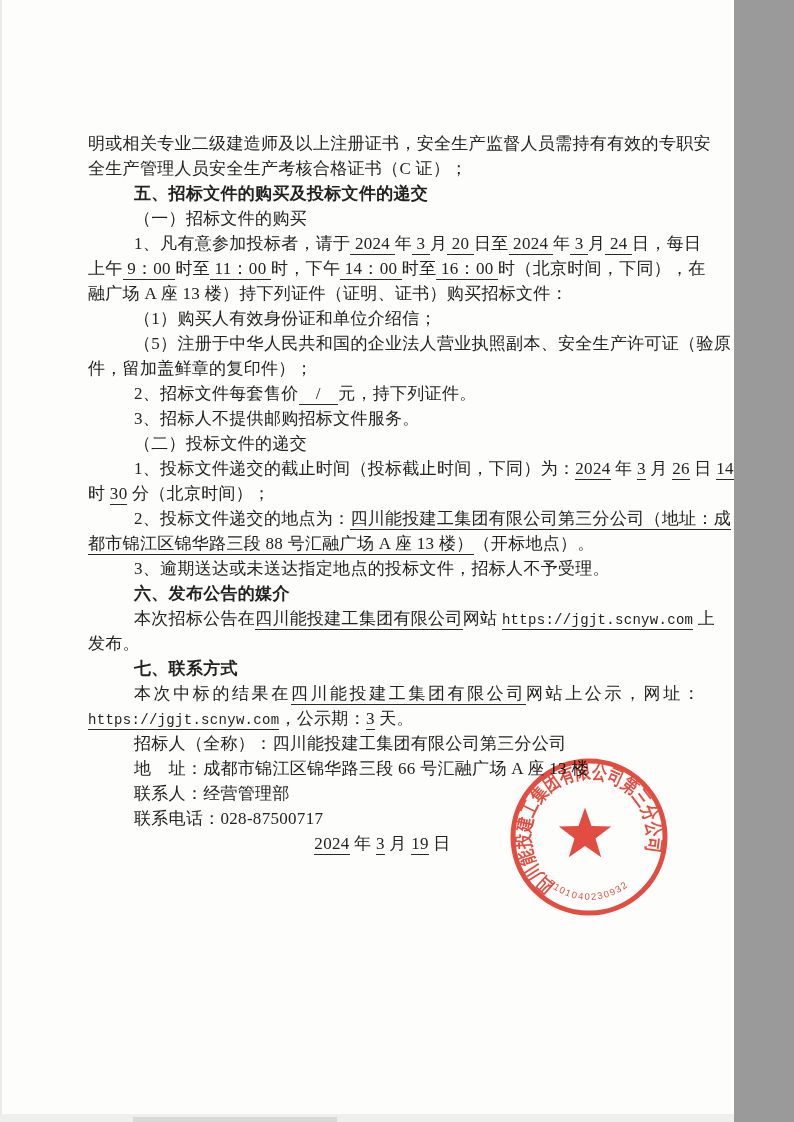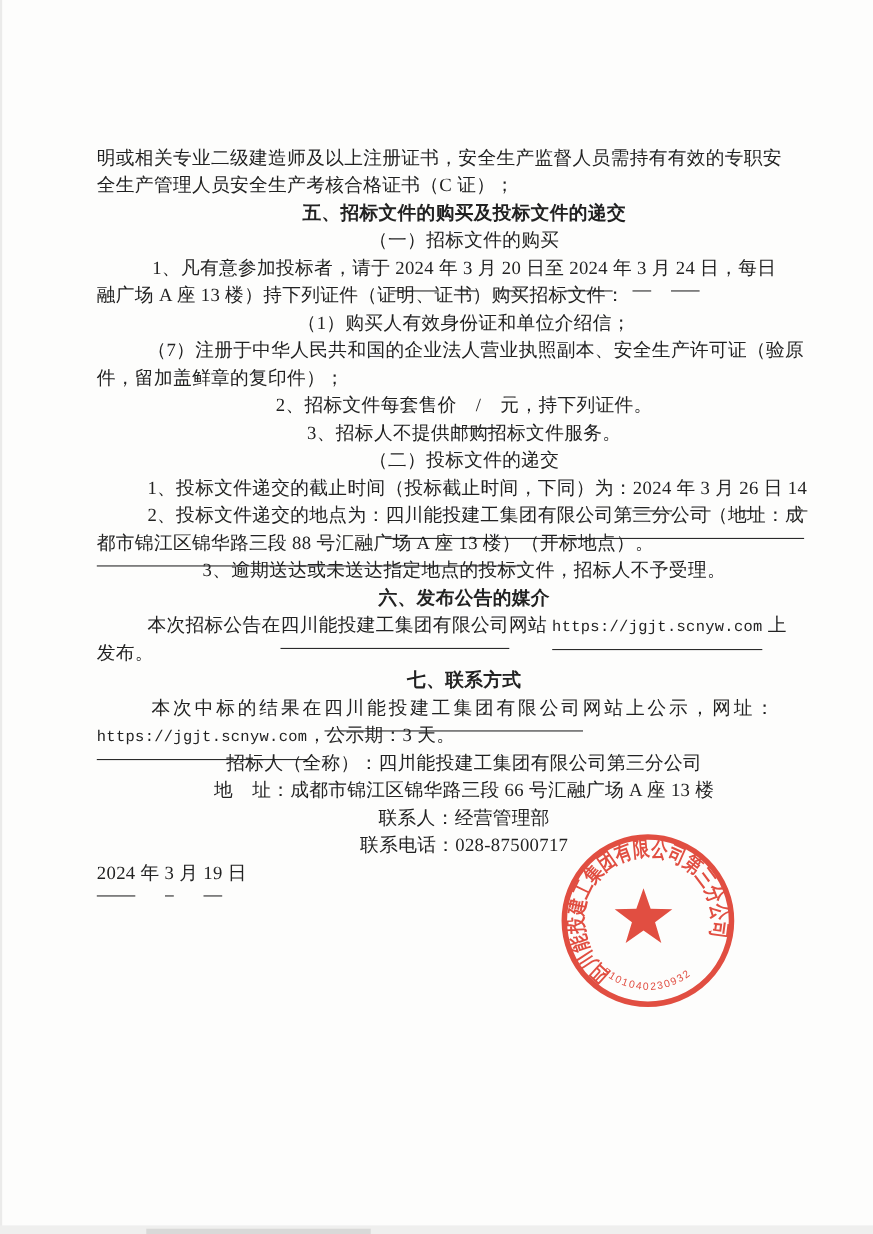--- a/index.html
+++ b/index.html
@@ -1,37 +1,37 @@
 <!DOCTYPE html>
 <html><head>
 <meta charset="utf-8">
 <style>
   html,body{margin:0;padding:0;background:#9a9a9a;}
   .page{
     position:relative;
-    width:794px;height:1122px;
+    width:734px;height:1122px;
     background:#fdfdfc;
     overflow:hidden;
     font-family:"Liberation Serif","DejaVu Serif",serif;
     color:#222;
   }
   .edge-left{
     position:absolute;left:0;top:0;width:2px;height:100%;
     background:rgba(0,0,0,0.07);
   }
   .doc{
     position:absolute;left:88px;top:131px;width:622px;
     font-size:17px;line-height:25px;letter-spacing:0.3px;
   }
   .line{height:25px;white-space:nowrap;}
-  .line.indent{text-indent:46px;text-align:center;}
+  .line.indent{text-indent:46px;}
   .line.bold{font-weight:bold;}
-  .line.right{text-align:left;padding-right:33px;}
+  .line.right{text-align:center;padding-right:33px;}
   .line.spread{letter-spacing:2.6px;}
-  span.u{border-bottom:1.2px solid #2a2a2a;padding-bottom:11px;}
+  span.u{border-bottom:1.2px solid #2a2a2a;padding-bottom:1px;}
   span.mono{font-family:"Liberation Mono","DejaVu Sans Mono",monospace;font-size:14px;}
   .stamp{
     position:absolute;left:494px;top:742px;width:190px;height:190px;
     mix-blend-mode:multiply;opacity:0.88;
   }
   .stamp .arc-text{font-family:"Liberation Serif","DejaVu Serif",serif;font-weight:bold;}
   .bottom-band{
     position:absolute;left:0;bottom:0;width:100%;height:8px;
     background:#efefee;
   }
@@ -45,28 +45,30 @@
 
 <div class="page">
   <div class="edge-left"></div>
 
   <div class="doc" id="doc">
       <div class="line"><span>明或相关专业二级建造师及以上注册证书，安全生产监督人员需持有有效的专职安</span></div>
       <div class="line"><span>全生产管理人员安全生产考核合格证书（C 证）；</span></div>
       <div class="line indent bold"><span>五、招标文件的购买及投标文件的递交</span></div>
       <div class="line indent"><span>（一）招标文件的购买</span></div>
       <div class="line indent"><span>1、凡有意参加投标者，请于</span><span class="u"> 2024 </span><span>年</span><span class="u"> 3 </span><span>月</span><span class="u"> 20 </span><span>日至</span><span class="u"> 2024 </span><span>年</span><span class="u"> 3 </span><span>月</span><span class="u"> 24 </span><span>日，每日</span></div>
+      <div class="line"><span>上午</span><span class="u"> 9：00 </span><span>时至</span><span class="u"> 11：00 </span><span>时，下午</span><span class="u"> 14：00 </span><span>时至</span><span class="u"> 16：00 </span><span>时（北京时间，下同），在</span></div>
       <div class="line"><span>融广场 A 座 13 楼）持下列证件（证明、证书）购买招标文件：</span></div>
       <div class="line indent"><span>（1）购买人有效身份证和单位介绍信；</span></div>
-      <div class="line indent"><span>（7）注册于中华人民共和国的企业法人营业执照副本、安全生产许可证（验原</span></div>
+      <div class="line indent"><span>（5）注册于中华人民共和国的企业法人营业执照副本、安全生产许可证（验原</span></div>
       <div class="line"><span>件，留加盖鲜章的复印件）；</span></div>
       <div class="line indent"><span>2、招标文件每套售价</span><span class="u">　/　</span><span>元，持下列证件。</span></div>
       <div class="line indent"><span>3、招标人不提供邮购招标文件服务。</span></div>
       <div class="line indent"><span>（二）投标文件的递交</span></div>
       <div class="line indent"><span>1、投标文件递交的截止时间（投标截止时间，下同）为：</span><span class="u">2024</span><span> 年 </span><span class="u">3</span><span> 月 </span><span class="u">26</span><span> 日 </span><span class="u">14</span></div>
+      <div class="line"><span>时 </span><span class="u">30</span><span> 分（北京时间）；</span></div>
       <div class="line indent"><span>2、投标文件递交的地点为：</span><span class="u">四川能投建工集团有限公司第三分公司（地址：成</span></div>
       <div class="line"><span class="u">都市锦江区锦华路三段 88 号汇融广场 A 座 13 楼）</span><span>（开标地点）。</span></div>
       <div class="line indent"><span>3、逾期送达或未送达指定地点的投标文件，招标人不予受理。</span></div>
       <div class="line indent bold"><span>六、发布公告的媒介</span></div>
       <div class="line indent"><span>本次招标公告在</span><span class="u">四川能投建工集团有限公司</span><span>网站 </span><span class="u mono">https://jgjt.scnyw.com</span><span> 上</span></div>
       <div class="line"><span>发布。</span></div>
       <div class="line indent bold"><span>七、联系方式</span></div>
       <div class="line indent spread"><span>本次中标的结果在</span><span class="u">四川能投建工集团有限公司</span><span>网站上公示，网址：</span></div>
       <div class="line"><span class="u mono">https://jgjt.scnyw.com</span><span>，公示期：</span><span class="u">3</span><span> 天。</span></div>
       <div class="line indent"><span>招标人（全称）：四川能投建工集团有限公司第三分公司</span></div>

